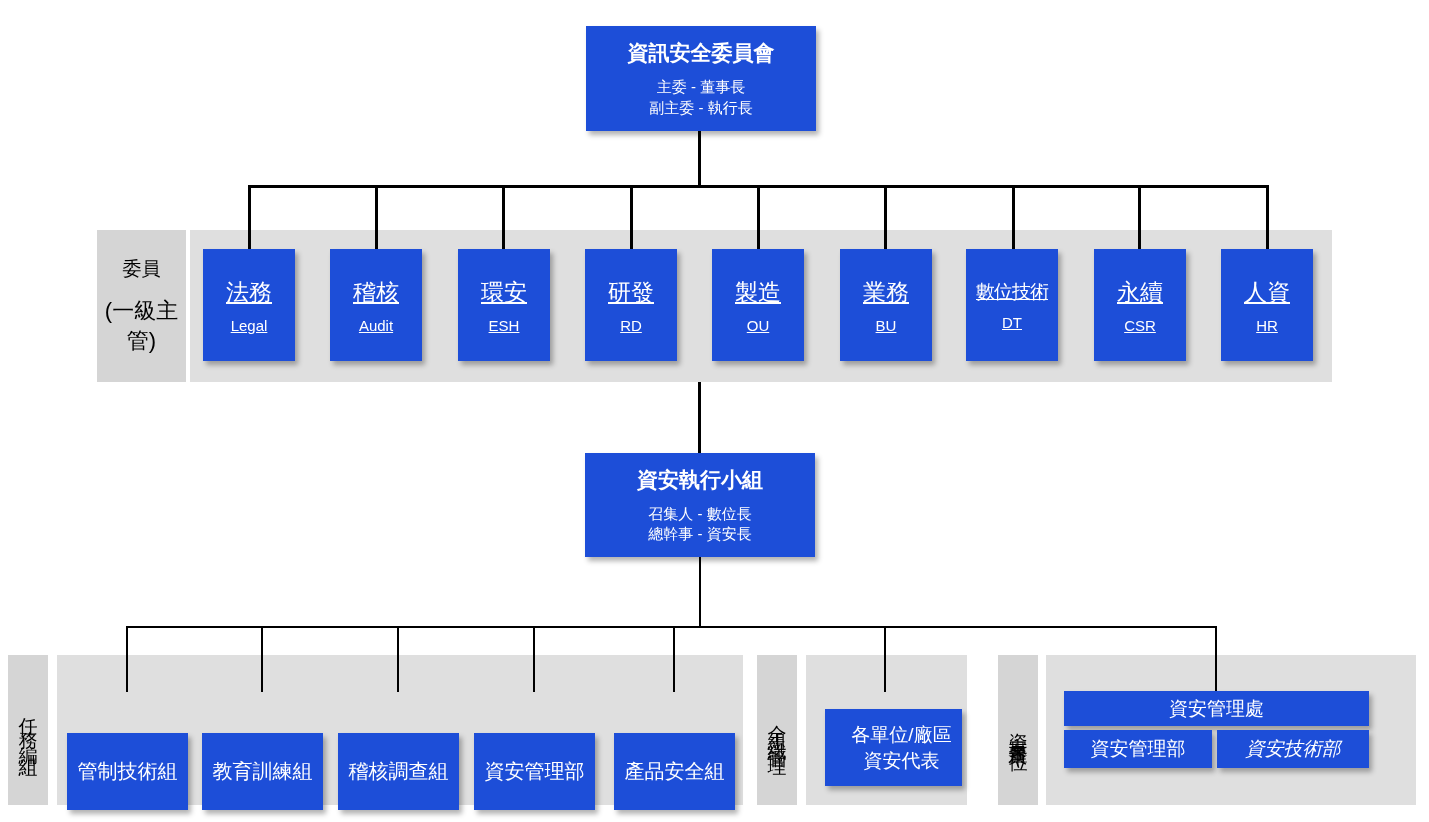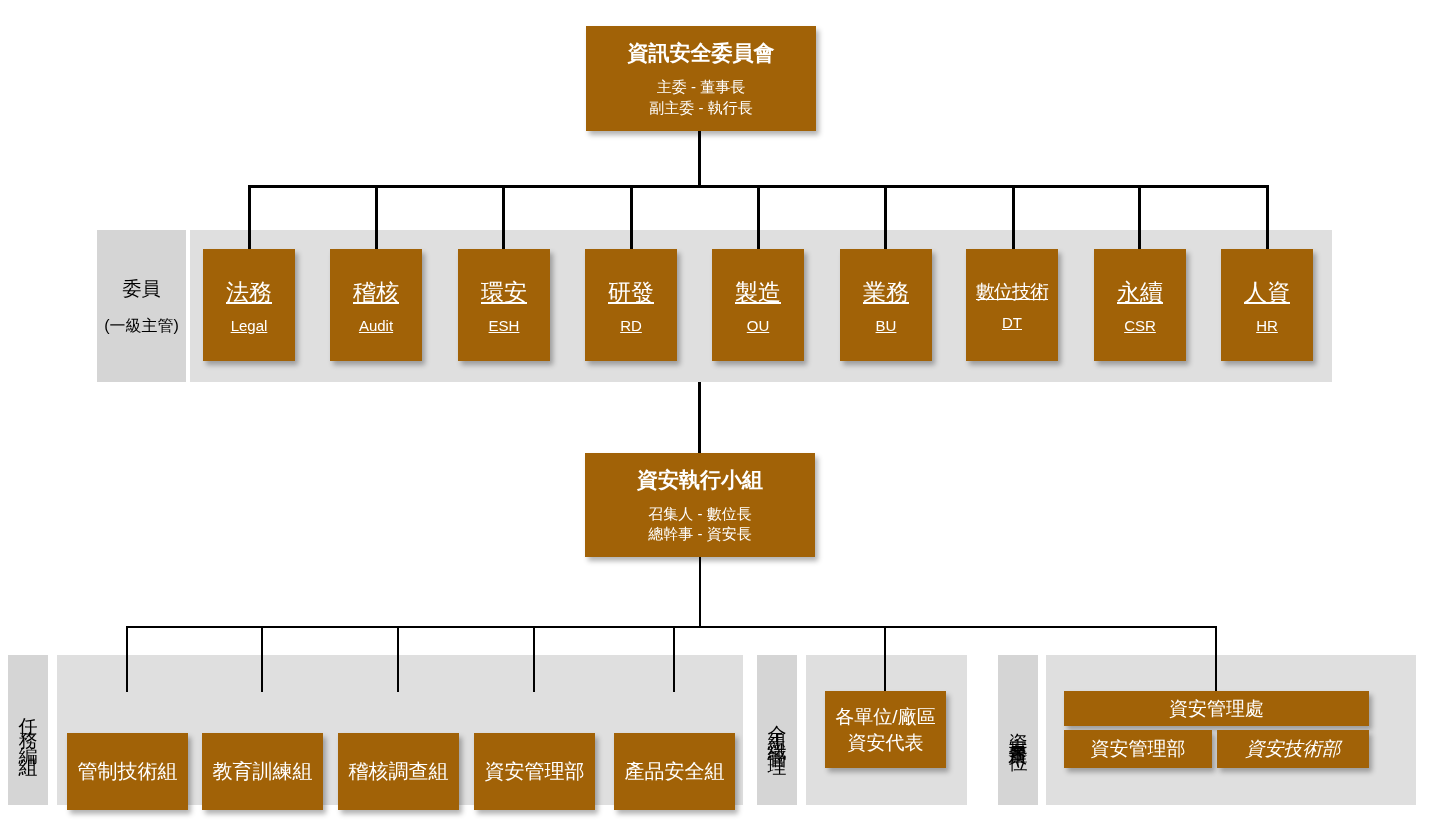--- a/index.html
+++ b/index.html
@@ -26,31 +26,31 @@
     position: absolute;
     background: #d5d5d5;
     color: #000000;
     display: flex;
     flex-direction: column;
     align-items: center;
     justify-content: center;
     text-align: center;
   }
   .label-box .l1 { font-size: 19px; margin-bottom: 14px; }
-  .label-box .l2 { font-size: 16px; }
+  .label-box .l2 { font-size: 22px; }
   .vert-label {
     writing-mode: vertical-rl;
     text-orientation: upright;
     font-size: 19px;
     color: #000000;
   }
   
   .teal {
     position: absolute;
-    background: #a16207;
+    background: #1d4ed8;
     color: #ffffff;
     display: flex;
     flex-direction: column;
     align-items: center;
     justify-content: center;
     text-align: center;
     box-shadow: 3px 4px 5px rgba(0,0,0,0.30);
   }
   .big-box .title { font-size: 21px; font-weight: bold; margin-bottom: 10px; }
   .big-box .sub   { font-size: 15px; line-height: 1.35; }
@@ -169,21 +169,21 @@
   <div class="teal task-box" style="left:338px; top:691px;">
     <div>稽核調查組</div>
   </div>
   <div class="teal task-box" style="left:474px; top:691px;">
     <div>資安管理部</div>
   </div>
   <div class="teal task-box" style="left:614px; top:691px;">
     <div>產品安全組</div>
   </div>
 
-  <div class="teal rep-box" style="left:825px; top:691px;">
+  <div class="teal rep-box" style="left:825px; top:709px;padding-left:16px;">
     <div>各單位/廠區</div>
     <div>資安代表</div>
   </div>
 
   <div class="teal dept-box" style="left:1064px; top:691px; width:305px; height:35px;">
     <div>資安管理處</div>
   </div>
   <div class="teal dept-box" style="left:1064px; top:730px; width:148px; height:38px;">
     <div>資安管理部</div>
   </div>

